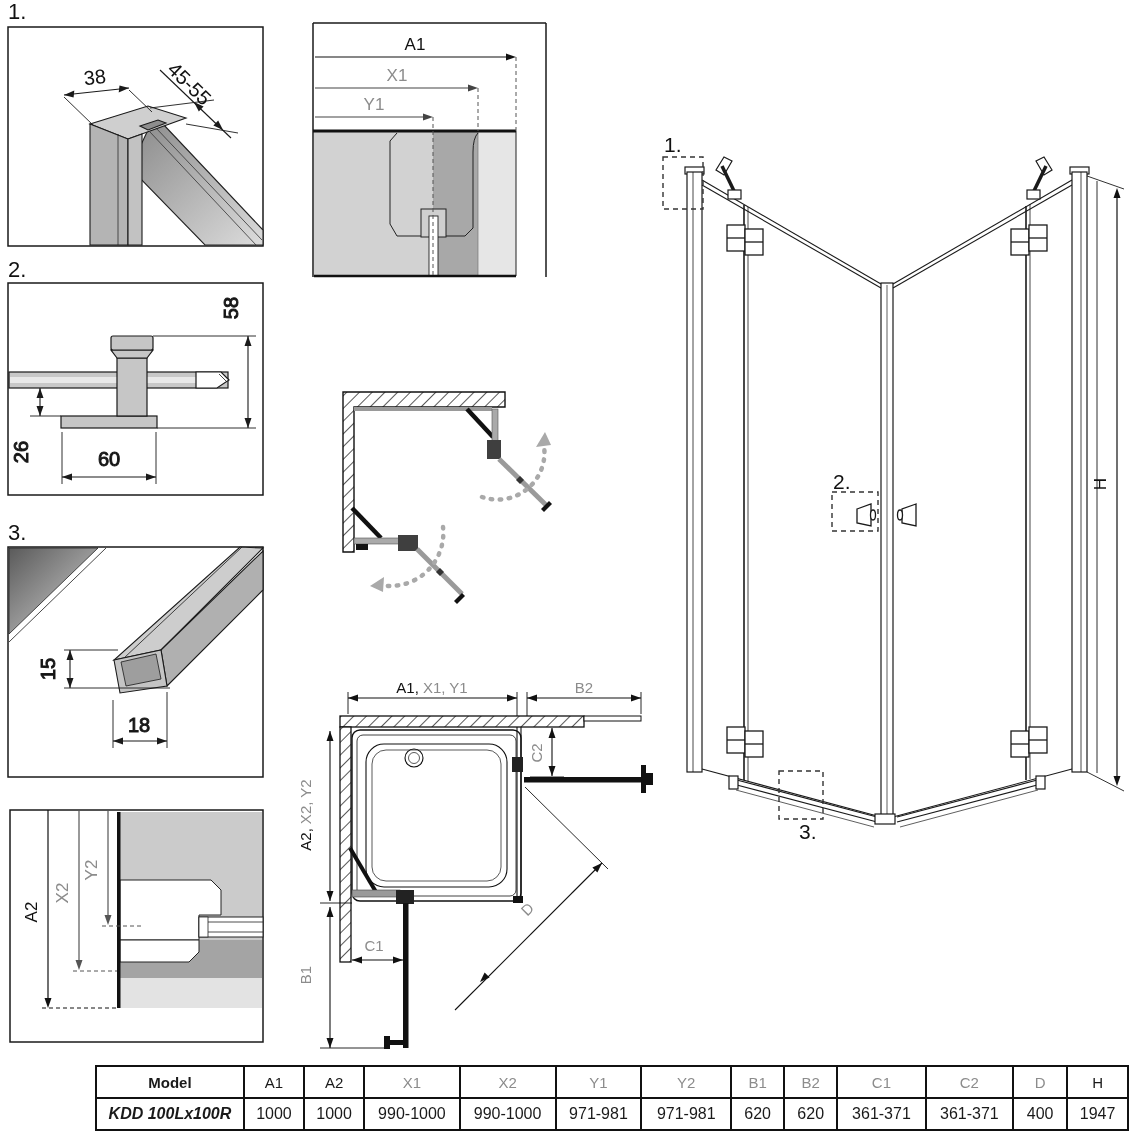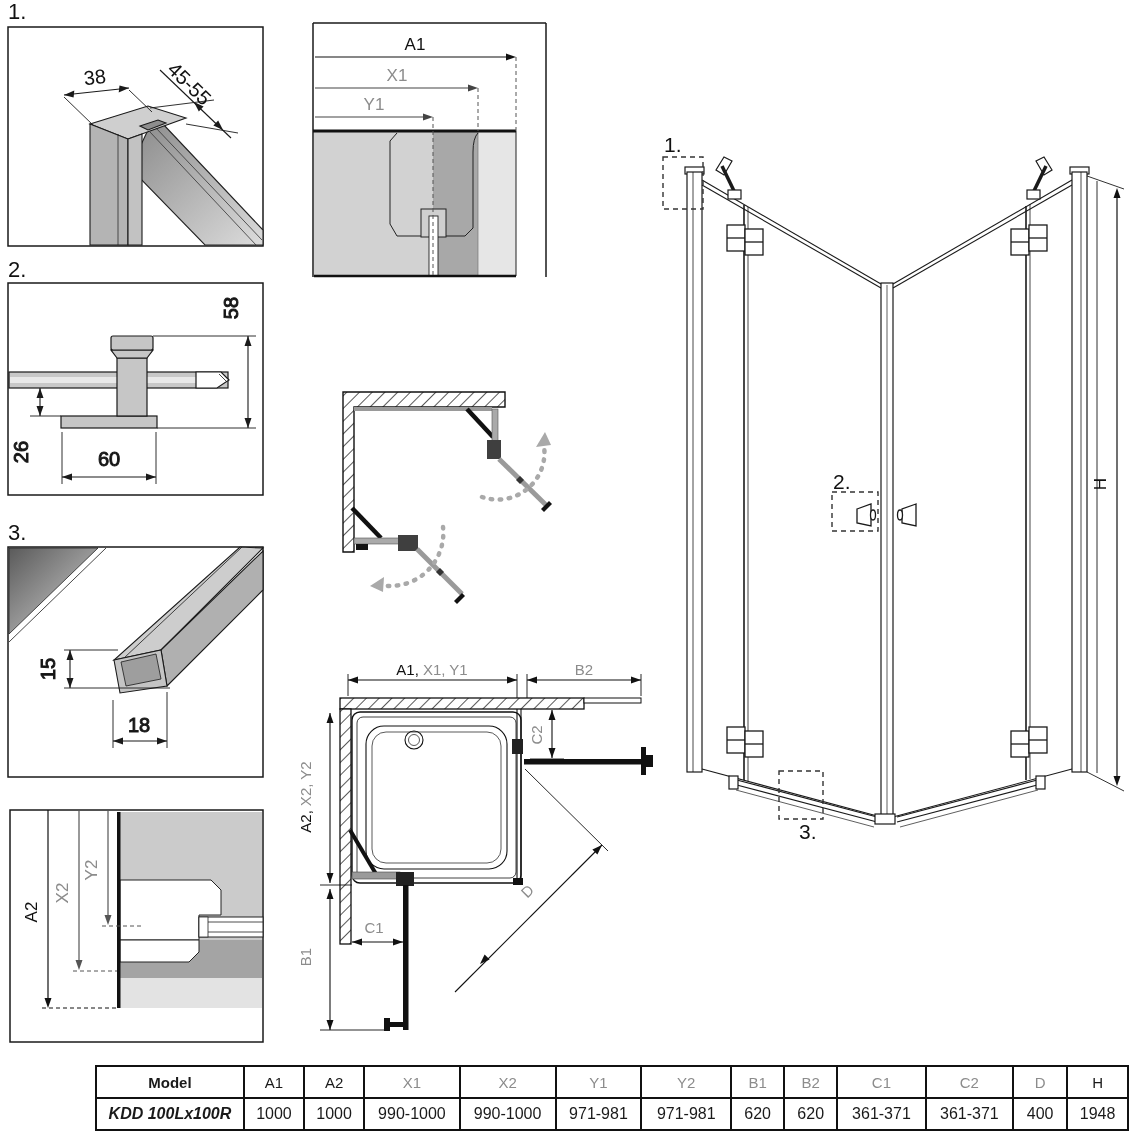--- a/index.html
+++ b/index.html
@@ -244,21 +244,21 @@
     <rect x="398" y="535" width="20" height="16" fill="#3f3f3f"></rect>
     <line x1="417" y1="549" x2="462" y2="594" stroke="#9a9a9a" stroke-width="5"></line>
     <polygon points="436,572 440,568 444,572 440,576" fill="#333"></polygon>
     <polygon points="454,601 462,593 465,596 457,604" fill="#111"></polygon>
     <path d="M443,527 A53,53 0 0 1 376,584" fill="none" stroke="#a9a9a9" stroke-width="4.5" stroke-dasharray="1.5,7.5" stroke-linecap="round"></path>
     <polygon points="370,586 384,577 383,592" fill="#a9a9a9"></polygon>
   </g>
 </svg>
 </div>
 
-<div class="fig" style="left:290px;top:647px">
+<div class="fig" style="left:290px;top:665px">
 <svg width="380" height="395" viewBox="290 665 380 395">
   <defs>
     <pattern id="hpP" width="9" height="9" patternUnits="userSpaceOnUse" patternTransform="rotate(45)">
       <rect width="9" height="9" fill="#fff"></rect>
       <line x1="0" y1="0" x2="0" y2="9" stroke="#111" stroke-width="1.4"></line>
     </pattern>
   </defs>
   <g>
     <line x1="348" y1="692" x2="348" y2="714" stroke="#111" stroke-width="0.9"></line>
     <line x1="517" y1="692" x2="517" y2="726" stroke="#111" stroke-width="0.9"></line>
@@ -466,16 +466,16 @@
     <td>1000</td>
     <td>990-1000</td>
     <td>990-1000</td>
     <td>971-981</td>
     <td>971-981</td>
     <td>620</td>
     <td>620</td>
     <td>361-371</td>
     <td>361-371</td>
     <td>400</td>
-    <td>1948</td>
+    <td>1947</td>
   </tr>
   </tbody>
 </table>
 
 </body></html>

